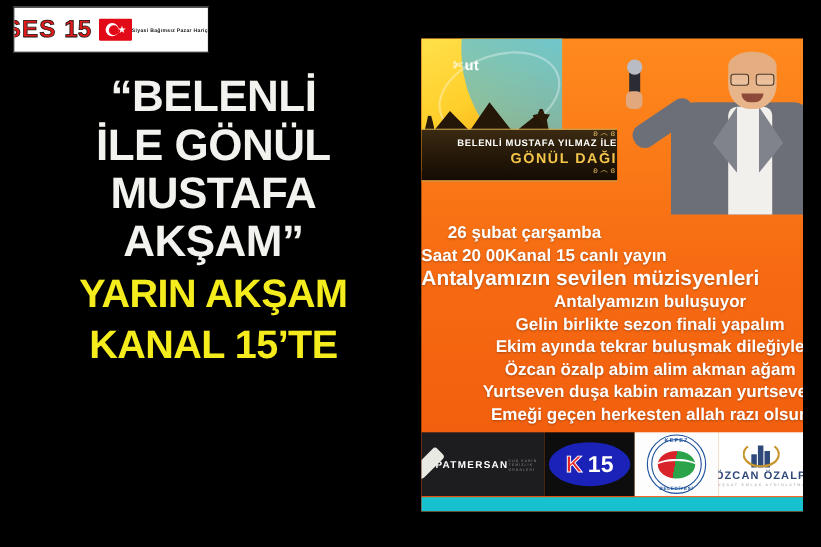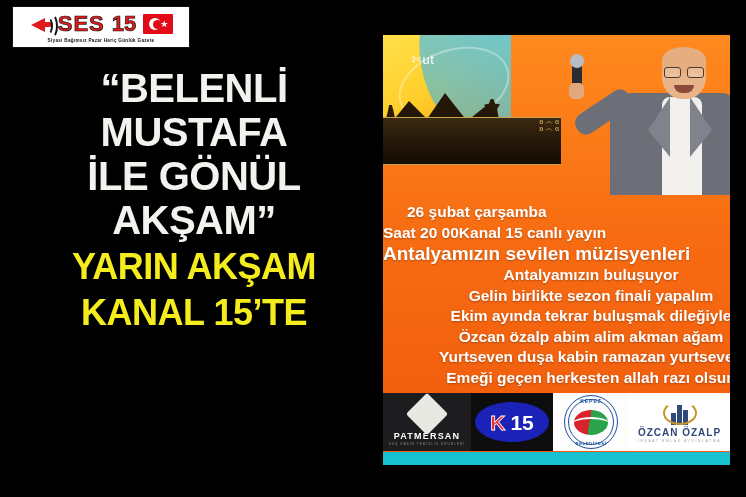--- a/index.html
+++ b/index.html
@@ -3,21 +3,21 @@
 <meta charset="utf-8">
 <style>
   html,body{margin:0;padding:0;background:#000;}
   body{width:746px;height:497px;overflow:hidden;
        font-family:"Liberation Sans","DejaVu Sans",sans-serif;}
   .stage{position:relative;width:746px;height:497px;background:#000;}
 
   
   .logo-box{position:absolute;left:12px;top:6px;width:176px;height:40px;
             background:#fff;border:1px solid #111;display:flex;
-            flex-direction:column;align-items:center;justify-content:center;
+            flex-direction:row;align-items:center;justify-content:center;
             overflow:hidden;}
   .logo-row{display:flex;align-items:center;justify-content:center;gap:3px;
             width:100%;height:26px;position:relative;}
   .megaphone{position:relative;width:26px;height:20px;flex:none;}
   .megaphone .horn{position:absolute;left:2px;top:4px;width:0;height:0;
       border-top:7px solid transparent;border-bottom:7px solid transparent;
       border-right:14px solid #e11b1b;}
   .megaphone .stick{position:absolute;left:15px;top:8px;width:7px;height:5px;
       background:#e11b1b;border-radius:1px;}
   .megaphone .w1,.megaphone .w2{position:absolute;border:2px solid #111;
@@ -62,21 +62,21 @@
   .art .swoosh2{position:absolute;left:14px;top:14px;width:110px;height:70px;
        border:2px solid rgba(255,255,255,.35);border-radius:50%;
        transform:rotate(-18deg);}
   .art .mtn{position:absolute;left:0;bottom:22px;width:128px;height:46px;}
   .art .dancer{position:absolute;background:#2a1a08;}
   .art .d1{left:3px;bottom:28px;width:9px;height:22px;
        clip-path:polygon(35% 0,65% 0,80% 22%,100% 58%,78% 100%,20% 100%,0 62%,22% 26%);}
   .art .d2{left:101px;bottom:30px;width:16px;height:26px;
        clip-path:polygon(42% 0,58% 0,70% 18%,100% 20%,82% 38%,100% 100%,8% 100%,22% 40%,0 22%,30% 18%);}
   .artlogo{position:absolute;left:28px;top:17px;color:#fff;font-size:13px;
-       font-weight:normal;letter-spacing:0.5px;}
+       font-weight:bold;letter-spacing:0.5px;}
   .artlogo .mk{display:inline-block;transform:scaleX(.85);}
 
   .banner{position:absolute;left:0;top:82px;width:178px;height:46px;
        background:linear-gradient(180deg,#3b2a12 0%,#241708 55%,#140c04 100%);
        border-top:1px solid #caa24a;border-bottom:1px solid #caa24a;
        text-align:right;}
   .banner .orn{color:#d9b45c;font-size:8px;line-height:7px;letter-spacing:2px;}
   .banner .b1{color:#ffffff;font-size:8.6px;font-weight:bold;letter-spacing:0.6px;
        line-height:11px;}
   .banner .b2{color:#f3c64a;font-size:13px;font-weight:bold;letter-spacing:1.4px;
@@ -120,21 +120,21 @@
   .pt-wide{font-size:19px;line-height:22px;font-weight:700;
        text-shadow:0 1px 2px rgba(0,0,0,.28);}
   .pt-center{text-align:center;font-size:15.5px;line-height:20.5px;
        font-weight:600;text-shadow:0 1px 2px rgba(0,0,0,.3);}
   .pt-center div{white-space:nowrap;}
 
   
   .sponsors{position:absolute;left:0;bottom:14px;width:347px;height:62px;
        display:flex;align-items:flex-end;}
   .sp{height:58px;position:relative;overflow:hidden;}
-  .sp1{width:88px;background:#1d1d20;display:flex;flex-direction:column;
+  .sp1{width:112px;background:#1d1d20;display:flex;flex-direction:row;
        align-items:center;justify-content:center;}
   .sp1 .dia{width:30px;height:30px;background:#e9e9e4;transform:rotate(45deg);
        border-radius:3px;margin-bottom:2px;}
   .sp1 .dia:after{content:"";position:absolute;}
   .sp1 .nm{color:#fff;font-size:9px;font-weight:bold;letter-spacing:1.2px;}
   .sp1 .sub{color:#8b8b8b;font-size:3.2px;letter-spacing:1px;margin-top:1px;}
   .sp2{width:82px;background:#0d0d0d;display:flex;align-items:center;
        justify-content:center;}
   .sp2 .oval{width:74px;height:40px;border-radius:50%;background:#1b22b8;
        display:flex;align-items:center;justify-content:center;gap:5px;}
@@ -187,22 +187,22 @@
       <span class="flag">
         <span class="crescent"></span>
           <span class="star">★</span>
       </span>
     </div>
     <div class="logo-tag">Siyasi Bağımsız Pazar Hariç Günlük Gazete</div>
   </div>
 
   <div class="headline">
     <div class="hl-white">“BELENLİ</div>
+    <div class="hl-white">İLE GÖNÜL</div>
     <div class="hl-white">MUSTAFA</div>
-    <div class="hl-white">İLE GÖNÜL</div>
     <div class="hl-white">AKŞAM”</div>
     <div class="hl-yellow">YARIN AKŞAM</div>
     <div class="hl-yellow">KANAL 15’TE</div>
   </div>
 
   <div class="poster">
 
     <div class="art">
       <div class="swoosh"></div>
       <div class="swoosh2"></div>
@@ -213,20 +213,22 @@
           <polygon points="0,46 26,14 44,32 62,6 84,34 104,18 128,46" fill="#241708"></polygon>
         </svg>
       </div>
       <div class="artlogo">
         <span class="mk">✄</span><span>ut</span>
       </div>
     </div>
 
     <div class="banner">
       <div class="orn">ʚ෴ɞ</div>
+      <div class="b1">BELENLİ MUSTAFA YILMAZ İLE</div>
+      <div class="b2">GÖNÜL DAĞI</div>
       <div class="orn">ʚ෴ɞ</div>
     </div>
 
     <div class="photo">
       <div class="ph-mic"></div>
       <div class="ph-hand"></div>
       <div class="ph-arm"></div>
       <div class="ph-body"></div>
       <div class="ph-shirt"></div>
       <div class="ph-lapL"></div>

